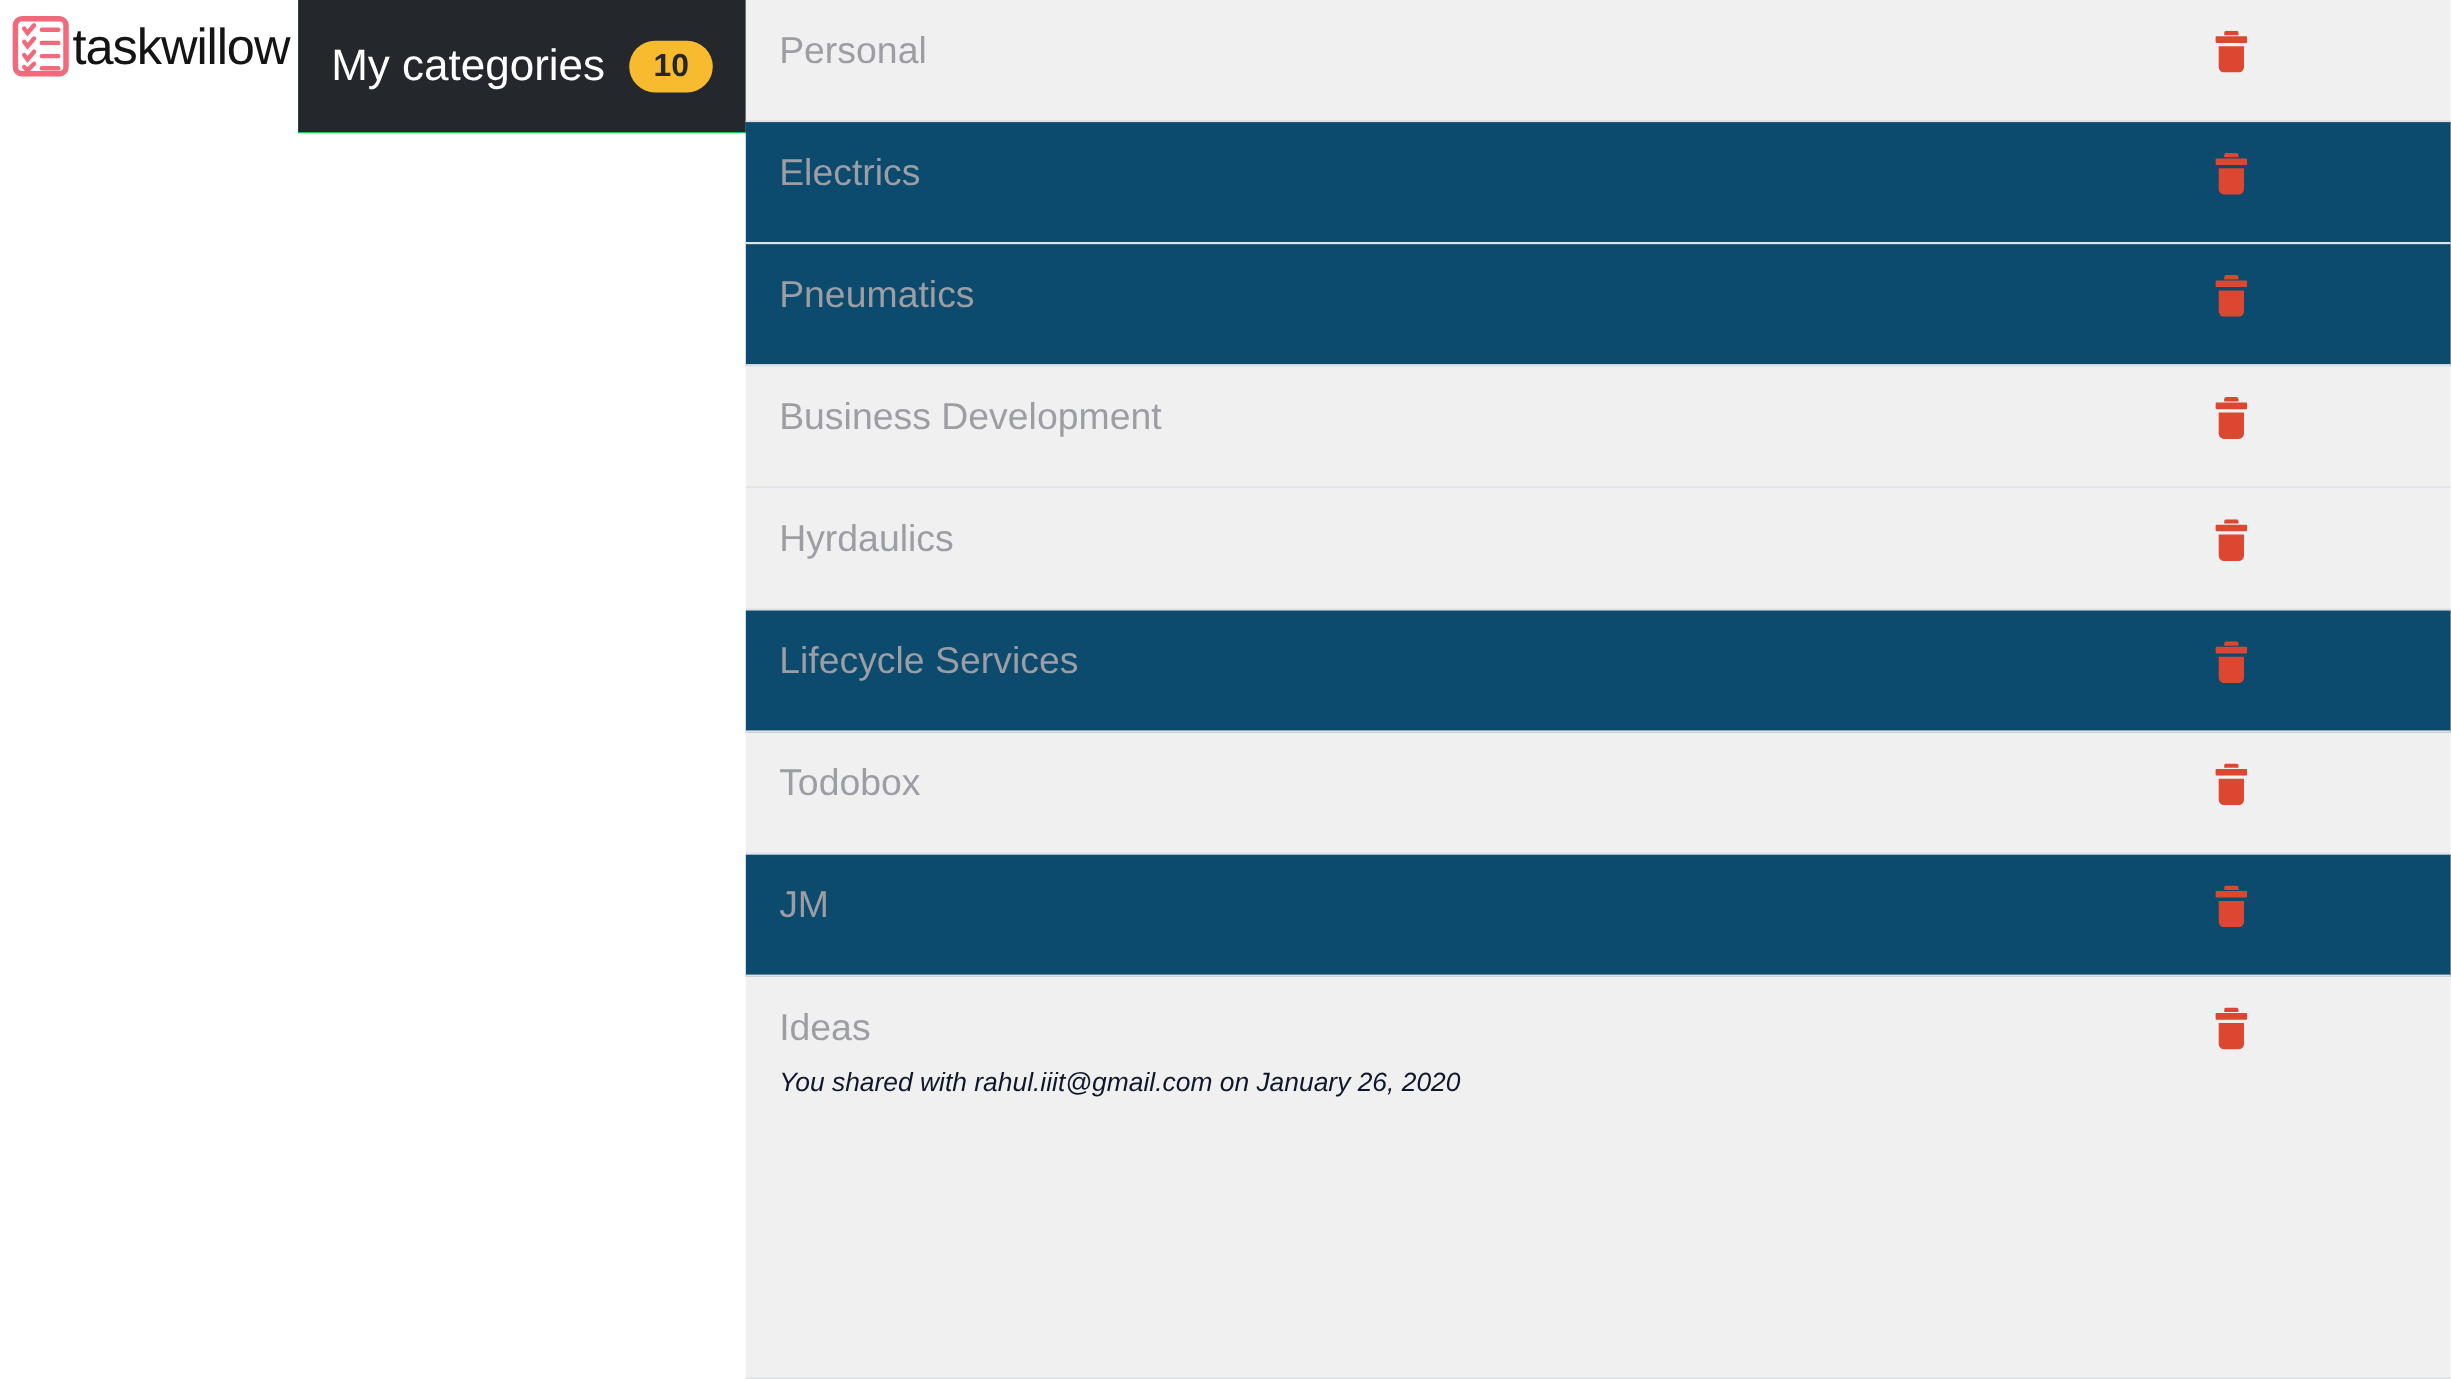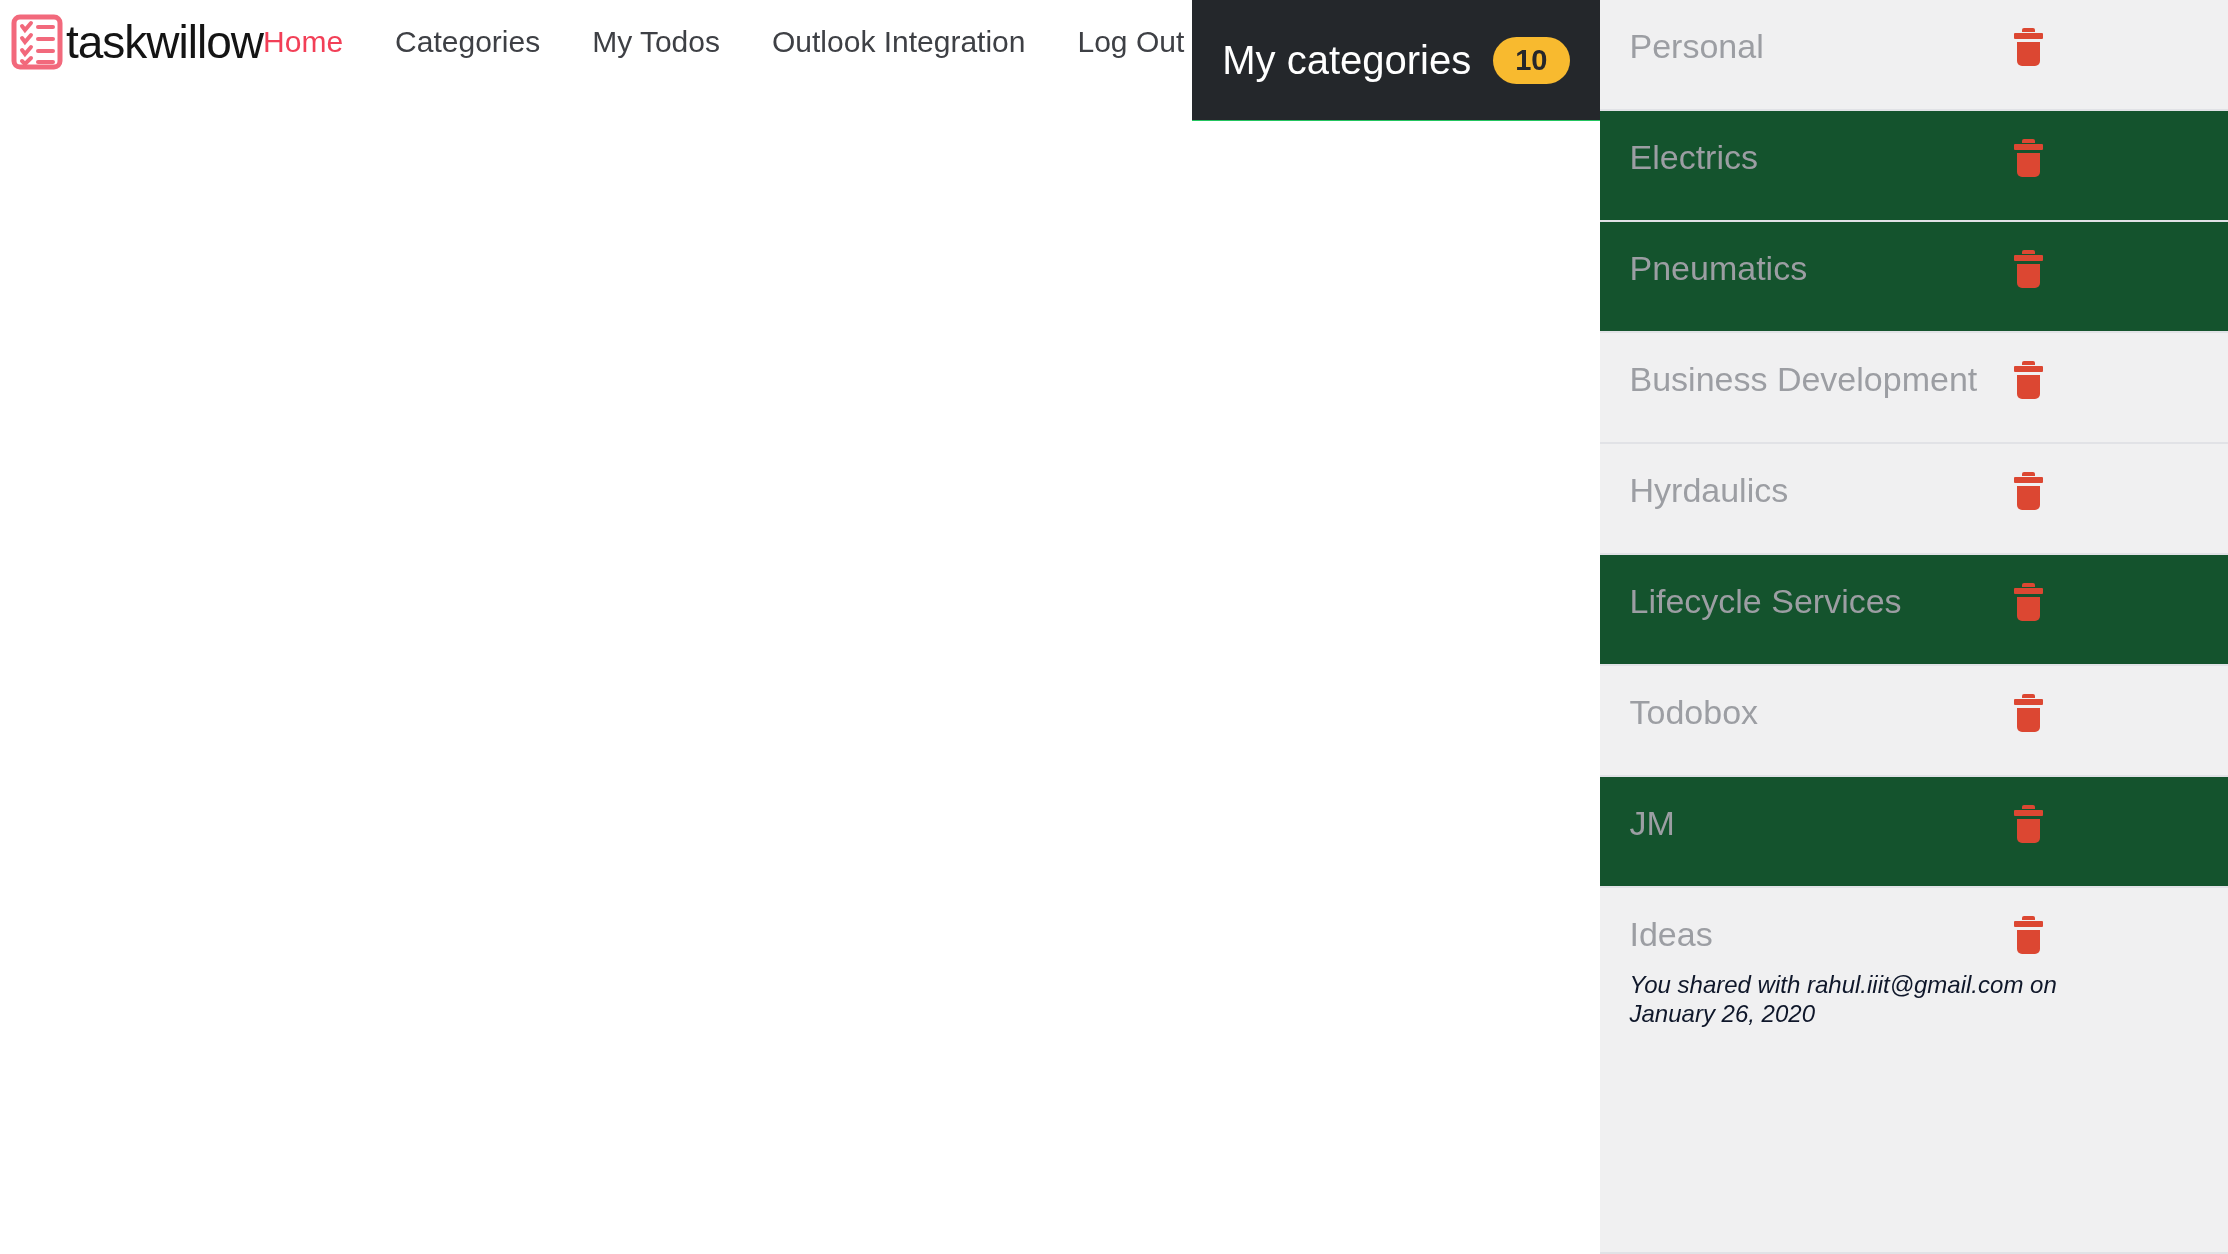--- a/index.html
+++ b/index.html
@@ -80,21 +80,21 @@
   
   .category-list { flex: 1 1 auto; display: flex; flex-direction: column; }
   .category-row {
     position: relative;
     height: 111px;
     border-bottom: 2px solid #e1e2e6;
     padding: 26px 85px 0 30px;
     cursor: pointer;
   }
   .category-row.odd  { background: #f0f0f1; }
-  .category-row.even { background: #14532d; }
+  .category-row.even { background: #0c4a6e; }
   .category-row.last { flex: 1 1 auto; height: auto; }
   .category-name {
     font-size: 34px;
     color: #9c9ea3;
     line-height: 1.2;
     display: inline-block;
   }
   .shared-note {
     display: block;
     margin-top: 16px;
@@ -135,27 +135,20 @@
           <polyline points="12,47 15,50 21,44"></polyline>
           <line x1="28" y1="13" x2="43" y2="13"></line>
           <line x1="28" y1="25" x2="43" y2="25"></line>
           <line x1="28" y1="37" x2="43" y2="37"></line>
           <line x1="28" y1="48" x2="43" y2="48"></line>
         </g>
       </svg>
       <span class="brand-text">taskwillow</span>
     </div>
 
-    <ul class="nav-links">
-      <li class="nav-link active">Home</li>
-      <li class="nav-link">Categories</li>
-      <li class="nav-link">My Todos</li>
-      <li class="nav-link">Outlook Integration</li>
-      <li class="nav-link">Log Out</li>
-    </ul>
   </header>
 
   <div class="panel-heading">
     <h1 class="panel-title">My categories</h1>
     <span class="count-badge">10</span>
   </div>
 
   <div class="category-list">
 
     <div class="category-row odd">

